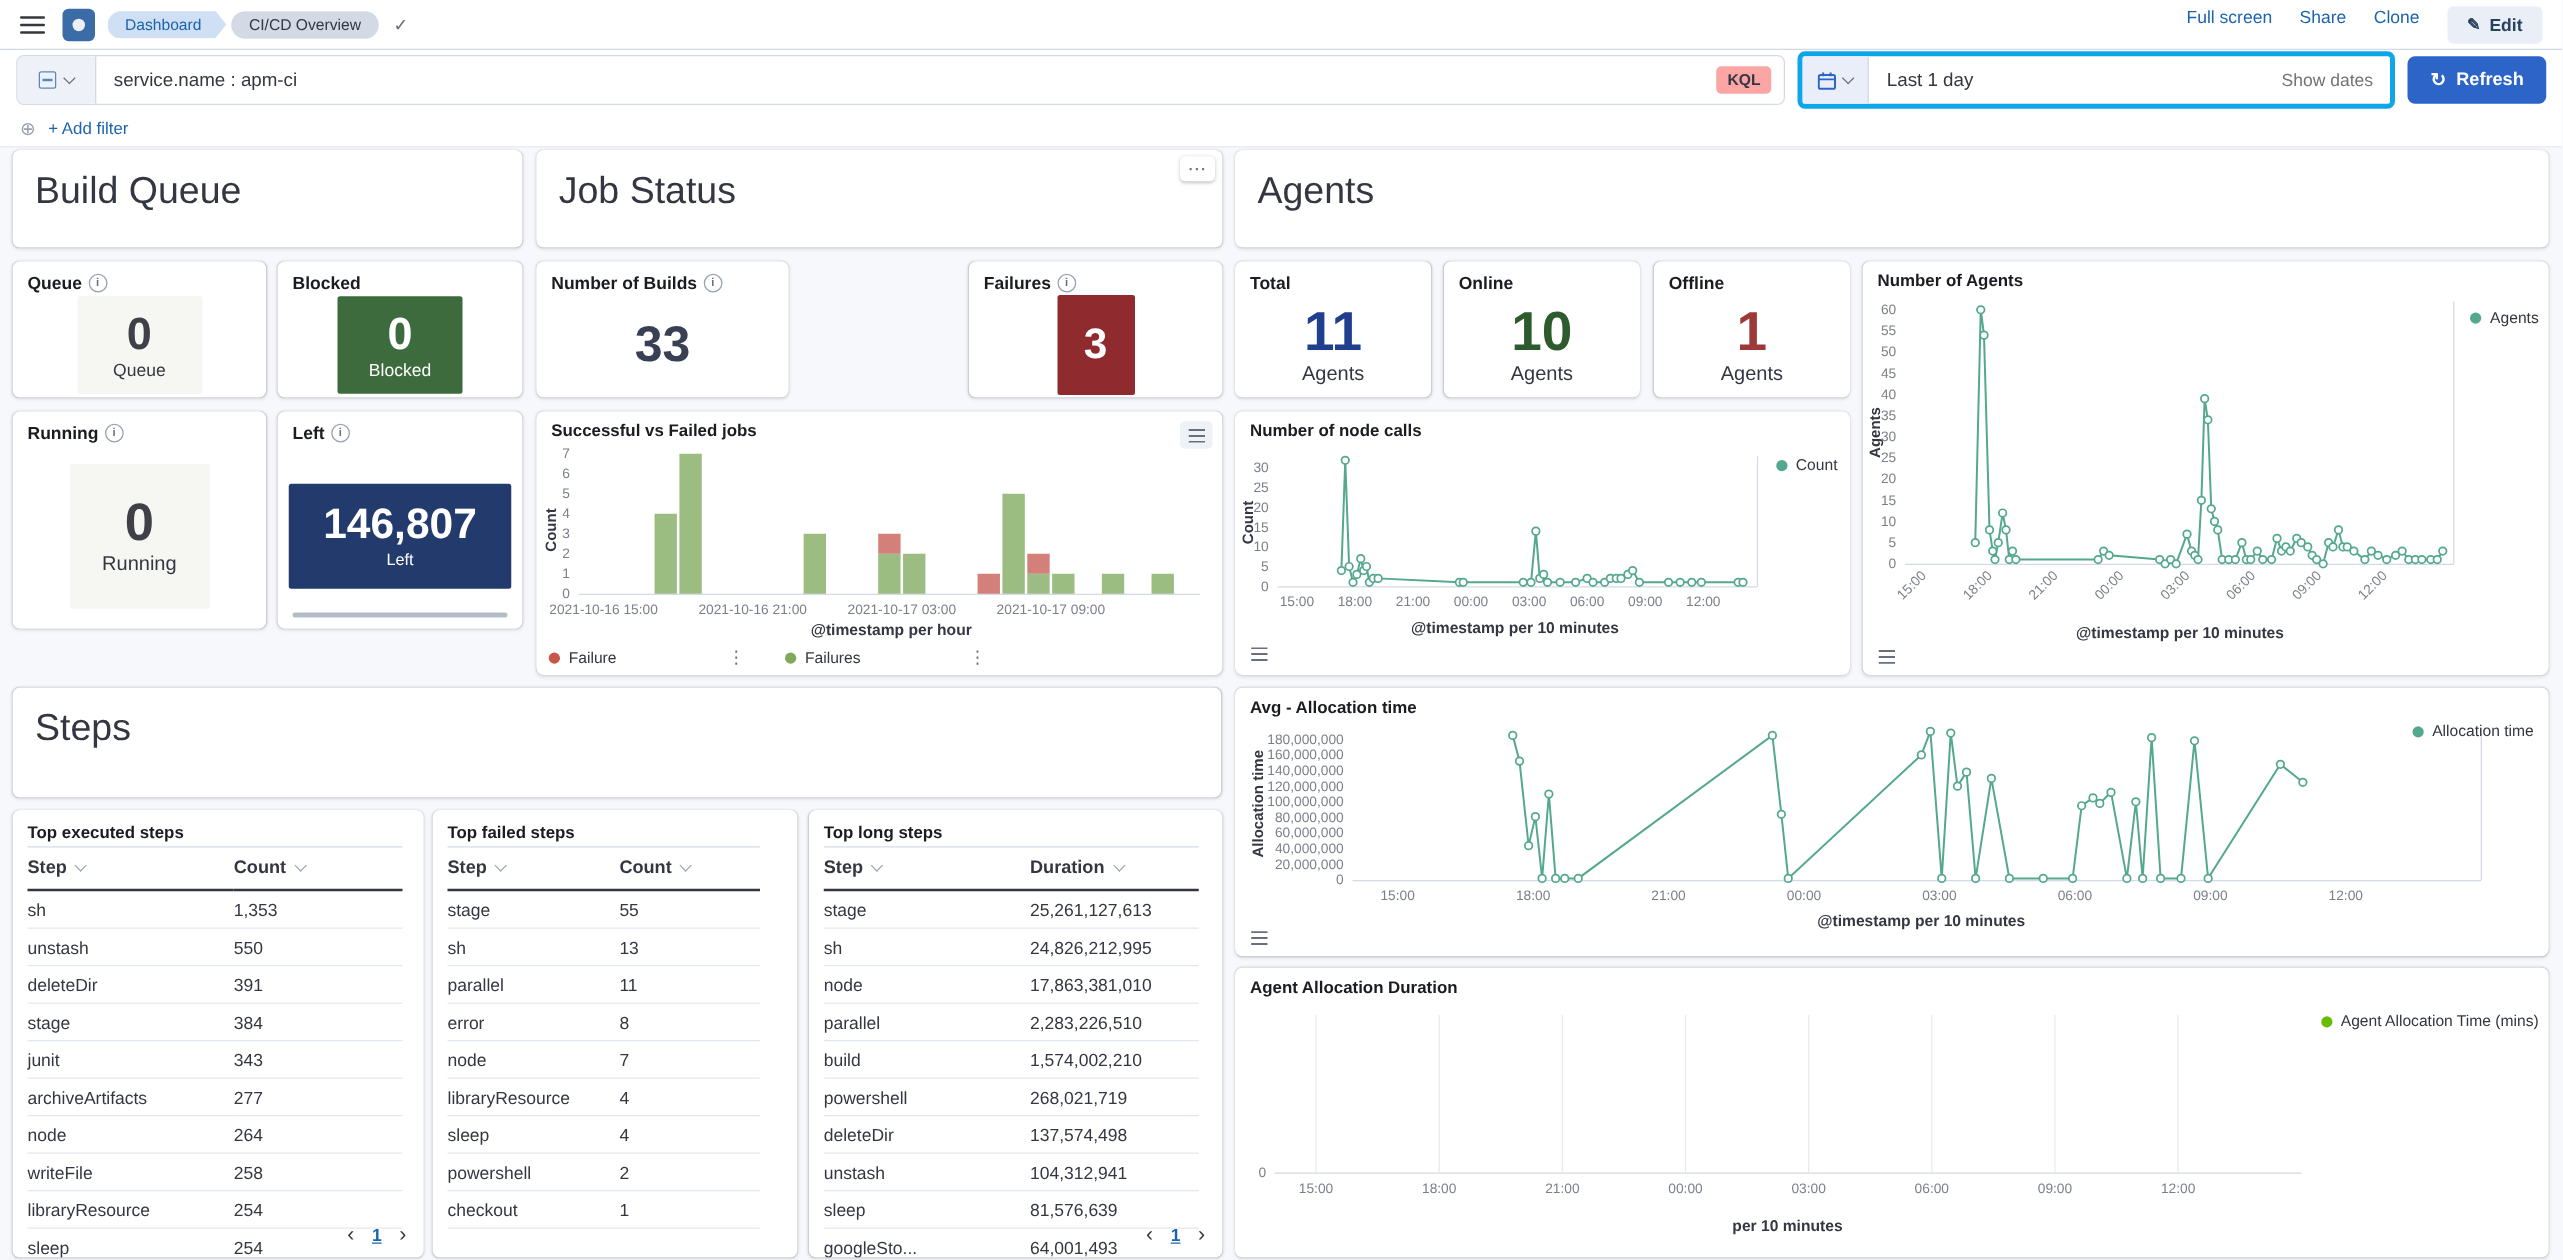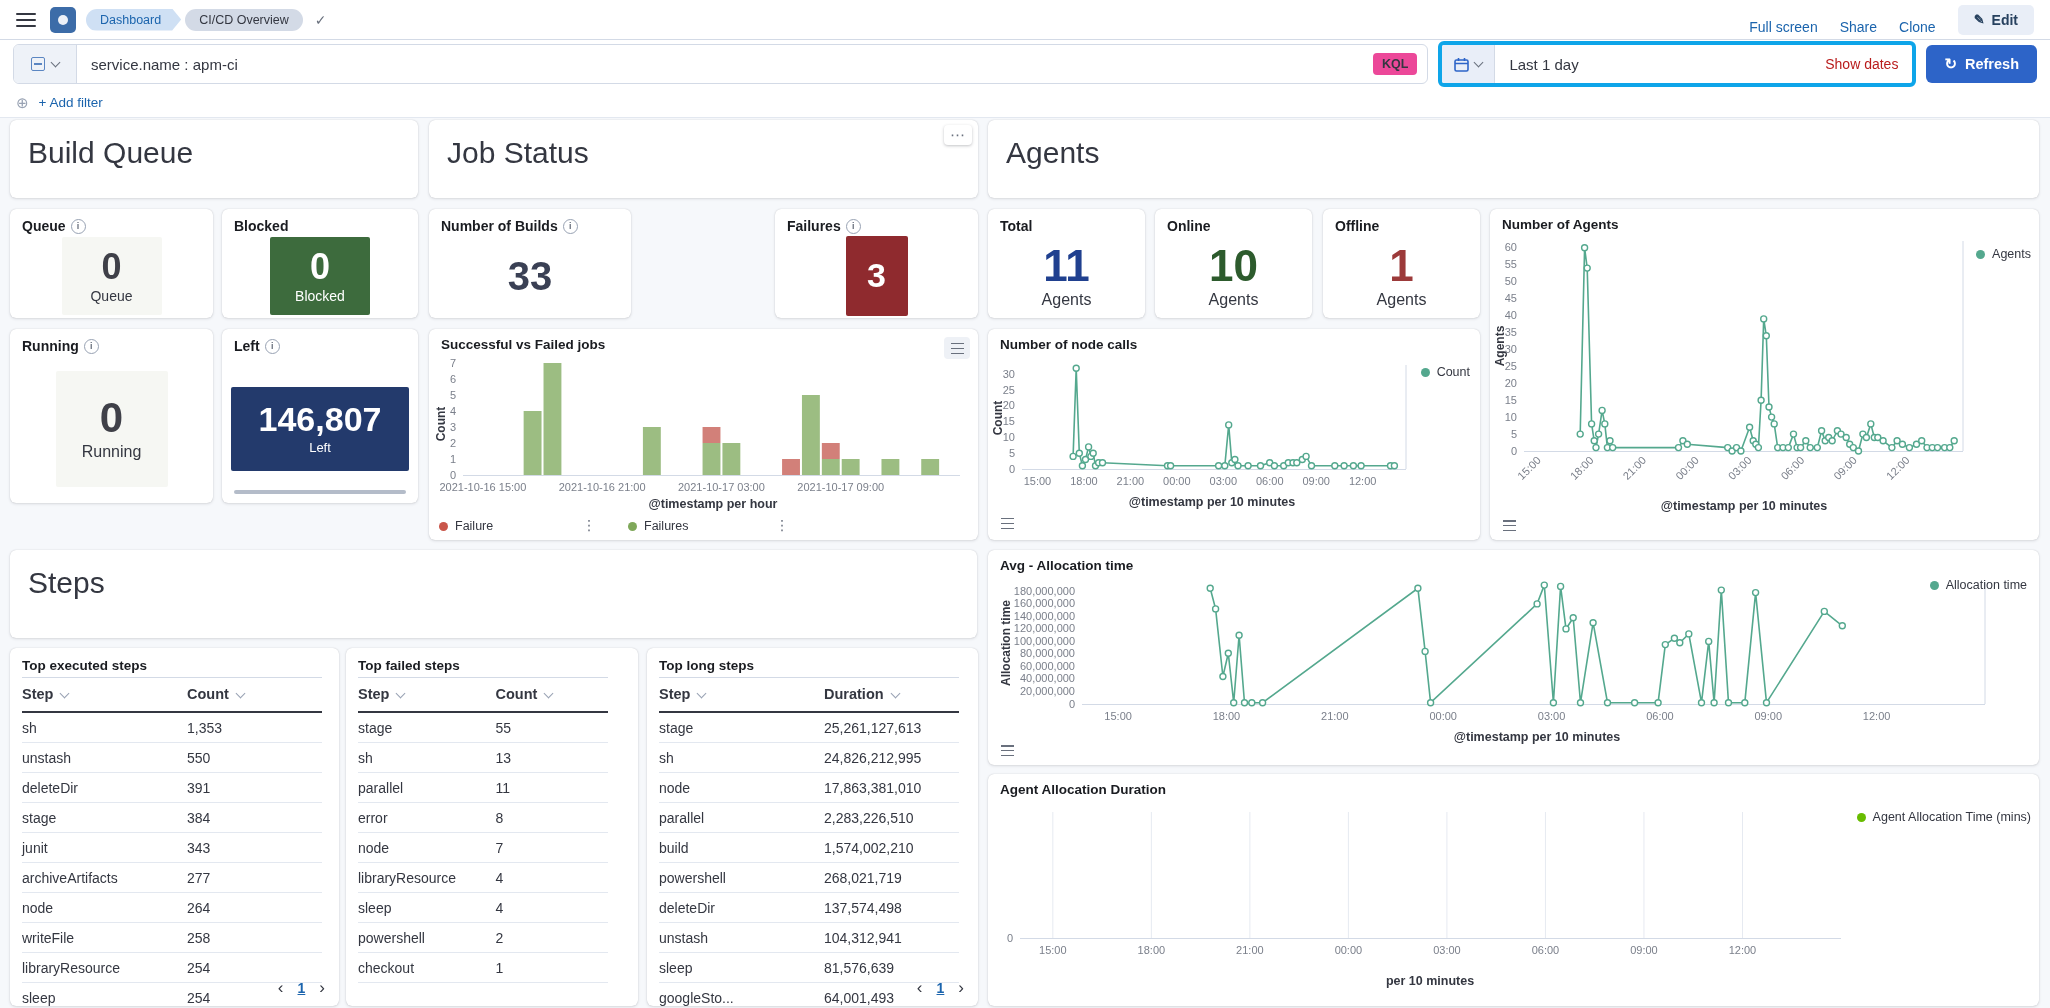--- a/index.html
+++ b/index.html
@@ -8,37 +8,37 @@
   .topnav{position:absolute;left:0;top:0;right:0;height:40px;background:#fff;border-bottom:1px solid #d3dae6;display:flex;align-items:center;padding:0 16px;box-sizing:border-box;z-index:6;}
   .hamburger{width:20px;height:14px;display:flex;flex-direction:column;justify-content:space-between;cursor:pointer;margin-right:14px;}
   .hamburger span{display:block;height:2px;background:#343741;border-radius:1px;}
   .logo{width:26px;height:26px;border-radius:5px;background:#3c6ca8;display:flex;align-items:center;justify-content:center;margin-right:10px;}
   .logo-dot{width:10px;height:10px;border-radius:50%;background:#fff;opacity:.9;}
   .crumbs{display:flex;align-items:center;gap:4px;}
   .crumb{height:22px;display:inline-flex;align-items:center;padding:0 14px;font-size:12.5px;border-radius:11px;}
   .crumb.blue{background:#cfe0f4;color:#1b64ad;clip-path:polygon(0 0,calc(100% - 9px) 0,100% 50%,calc(100% - 9px) 100%,0 100%);padding-right:20px;border-radius:11px 0 0 11px;}
   .crumb.gray{background:#d3dae6;color:#343741;}
   .saved-check{color:#69707d;font-size:14px;margin-left:8px;}
-  .nav-right{margin-left:auto;display:flex;align-items:flex-end;gap:22px;}
+  .nav-right{margin-left:auto;display:flex;align-items:flex-start;gap:22px;}
   .navlink{color:#1b64ad;font-size:14px;text-decoration:none;cursor:pointer;}
   .edit-btn{display:inline-flex;align-items:center;gap:7px;background:#e9eef7;border:none;border-radius:5px;height:30px;padding:0 16px;font-family:inherit;font-size:14px;font-weight:bold;color:#27415f;cursor:pointer;}
   .pencil{font-size:13px;}
   
   .querybar{position:absolute;left:0;top:40px;right:0;height:48px;background:#fff;display:flex;align-items:center;padding:0 13px;box-sizing:border-box;gap:10px;z-index:5;}
   .qinput{flex:1;height:38px;border:1px solid #d3dae6;border-radius:6px;background:#fff;display:flex;align-items:center;overflow:hidden;}
   .qleft{width:62px;height:100%;background:#eef2f8;border-right:1px solid #d3dae6;display:flex;align-items:center;justify-content:center;gap:7px;cursor:pointer;}
   .qicon{width:12px;height:12px;border:1.5px solid #5b86c2;border-radius:2px;position:relative;}
   .qicon:after{content:"";position:absolute;left:2px;top:5px;right:2px;height:1.5px;background:#5b86c2;}
   .chev{display:inline-block;width:6px;height:6px;border-right:1.5px solid #69707d;border-bottom:1.5px solid #69707d;transform:rotate(45deg);margin-top:-3px;}
   .qtext{font-size:15px;color:#343741;padding:0 14px;flex:1;}
-  .kql{margin-right:10px;background:#ec4899;border-radius:4px;padding:4px 9px;font-size:12.5px;font-weight:bold;color:#343741;cursor:pointer;}
+  .kql{margin-right:10px;background:#fca5a5;border-radius:4px;padding:4px 9px;font-size:12.5px;font-weight:bold;color:#343741;cursor:pointer;}
   .datepicker{width:470px;height:38px;border:4px solid #0ea5e9;border-radius:6px;display:flex;align-items:center;background:#fff;overflow:hidden;}
   .cal{width:52px;height:100%;background:#e9eef8;border-right:1px solid #d3dae6;display:flex;align-items:center;justify-content:center;gap:6px;cursor:pointer;}
   .range{font-size:15px;color:#343741;padding:0 14px;flex:1;cursor:pointer;}
-  .showdates{color:#b91c1c;font-size:14px;margin-right:14px;text-decoration:none;cursor:pointer;white-space:nowrap;}
+  .showdates{color:#737373;font-size:14px;margin-right:14px;text-decoration:none;cursor:pointer;white-space:nowrap;}
   .refresh{display:inline-flex;align-items:center;gap:8px;background:#2d64c8;color:#fff;border:none;border-radius:6px;height:38px;padding:0 18px;font-family:inherit;font-size:14.5px;font-weight:bold;cursor:pointer;}
   .ricon{font-size:15px;}
   
   .filters{position:absolute;left:0;top:88px;right:0;height:30px;background:#fff;border-bottom:1px solid #e3e8f0;display:flex;align-items:center;padding:0 16px;box-sizing:border-box;gap:10px;z-index:4;}
   .filter-circle{color:#98a2b3;font-size:15px;cursor:pointer;}
   .addfilter{color:#1b64ad;font-size:13.5px;text-decoration:none;cursor:pointer;}
   
   .panel{position:absolute;background:#fff;border-radius:6px;box-shadow:0 1px 3px rgba(52,55,65,.15),0 0 1px rgba(52,55,65,.25);box-sizing:border-box;}
   .section h1{margin:0;padding:16px 18px;font-size:30px;font-weight:400;color:#343741;}
   .pmenu{position:absolute;top:5px;right:6px;width:28px;height:20px;background:#fff;border-radius:4px;box-shadow:0 1px 3px rgba(52,55,65,.3);display:flex;align-items:center;justify-content:center;color:#69707d;font-size:15px;letter-spacing:1px;cursor:pointer;}

